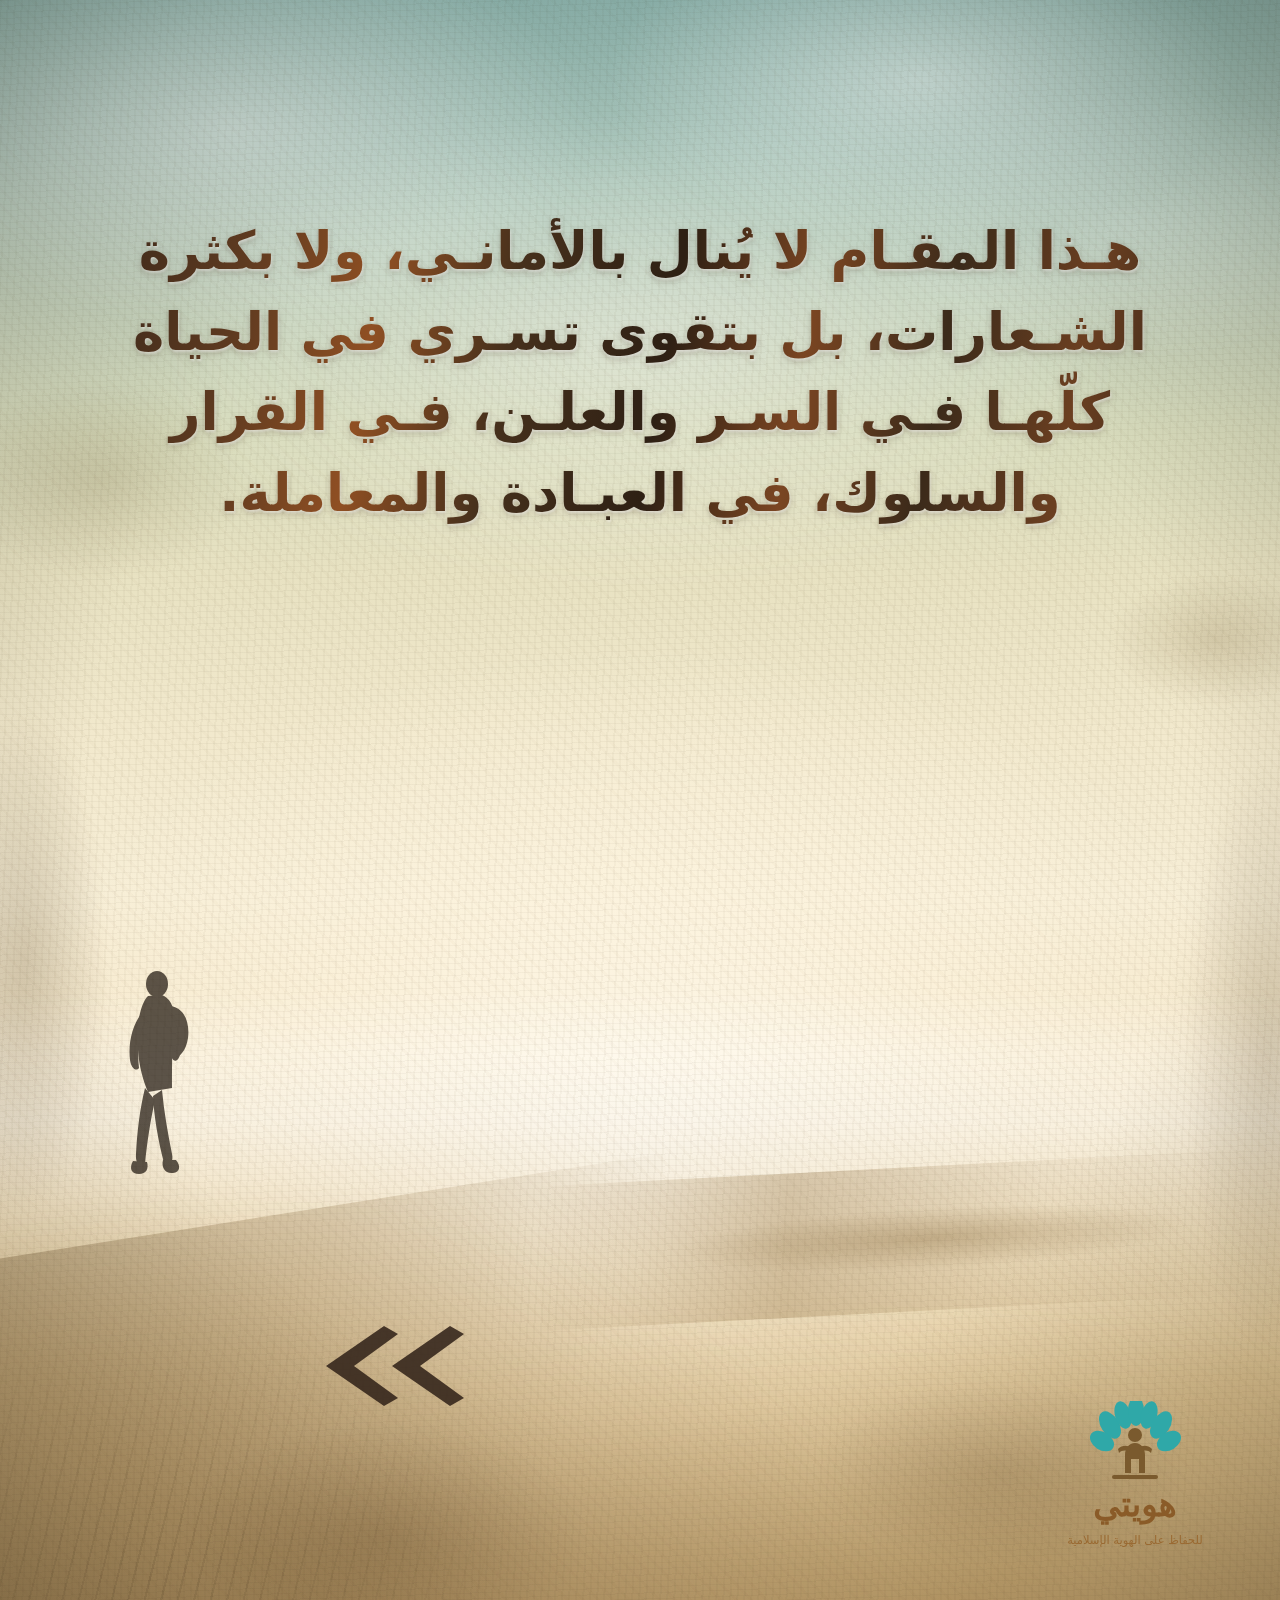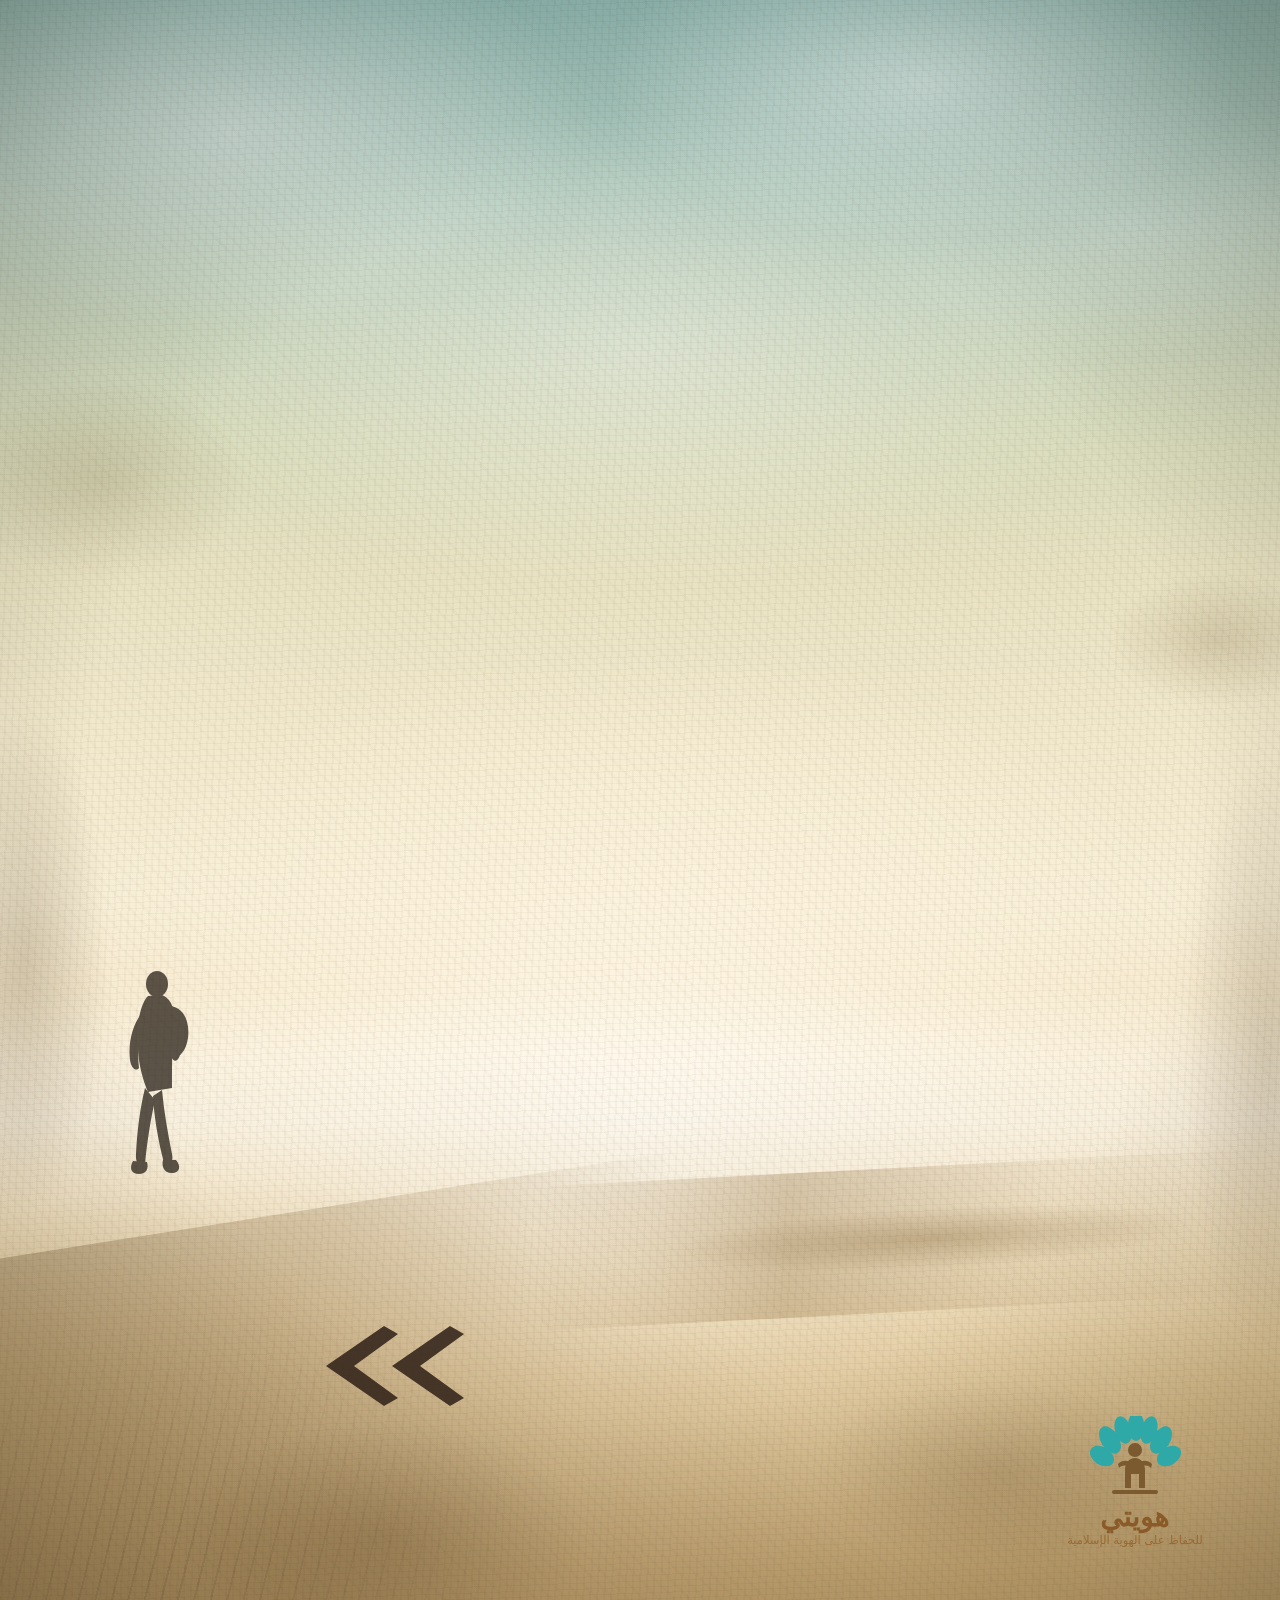--- a/index.html
+++ b/index.html
@@ -181,27 +181,27 @@
     width: 150px;
     text-align: center;
     pointer-events: none;
   }
   .logo-mark { width: 100%; height: 86px; }
   .logo-mark svg { width: 100%; height: 100%; display: block; }
   .logo-word {
     margin-top: 0;
     font-family: Liberation Serif, serif;
     font-weight: 700;
-    font-size: 28px;
+    font-size: 34px;
     line-height: 1.05;
     color: #8a5b28;
     direction: rtl;
   }
   .logo-tag {
-    margin-top: 3px;
+    margin-top: 12px;
     font-family: "DejaVu Sans", sans-serif;
     font-size: 11.5px;
     line-height: 1.2;
     color: #9a6a32;
     letter-spacing: 0.2px;
     direction: rtl;
   }
 </style>
 </head>
 <body>
@@ -237,20 +237,21 @@
         <path d="M53 192 C51 199, 55 206, 63 205 C70 204, 71 198, 66 192 Z"></path>
       </g>
     </svg>
   </div>
 
   <div class="tex tex-grunge"></div>
   <div class="tex tex-stains"></div>
   <div class="tex tex-vignette"></div>
 
   <div class="quote-block">
+    <p class="para p2">هـذا المقـام لا يُنال بالأمانـي، ولا بكثرة الشـعارات، بل بتقوى تسـري في الحياة كلّهـا فـي السـر والعلـن، فـي القرار والسلوك، في العبـادة والمعاملة.</p>
   </div>
 
   <div class="quote-mark">
     <svg viewBox="0 0 150 92" xmlns="http://www.w3.org/2000/svg" aria-hidden="true">
       <g fill="#33241a" opacity="0.88">
         <path d="M6 46 L64 6 L78 14 L34 46 L78 78 L64 86 Z"></path>
         <path d="M72 46 L130 6 L144 14 L100 46 L144 78 L130 86 Z"></path>
       </g>
     </svg>
   </div>

